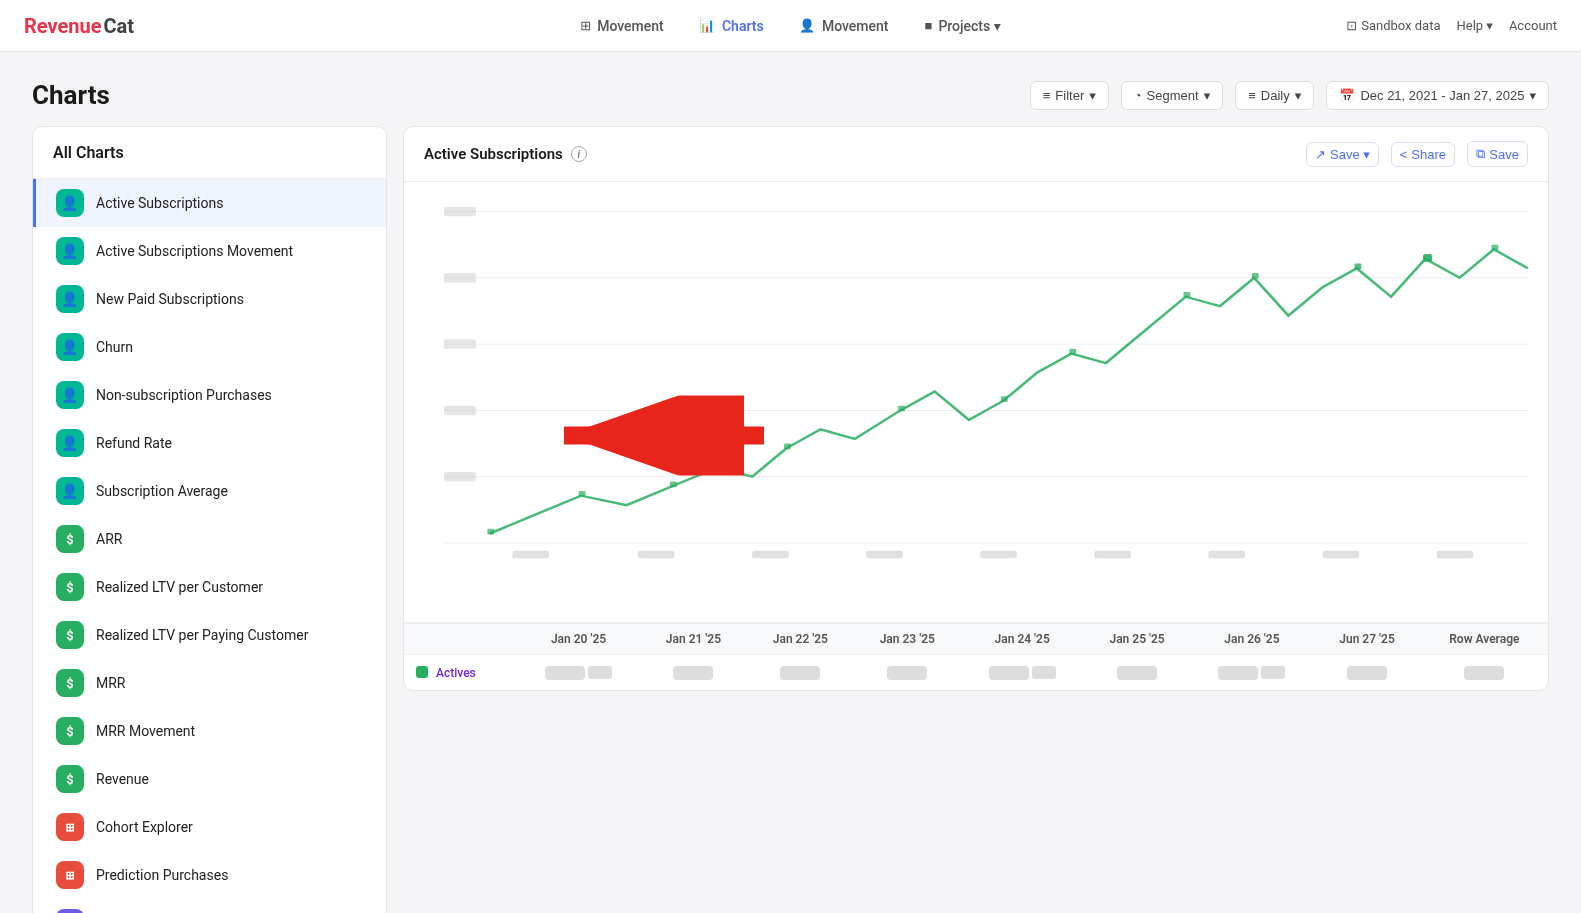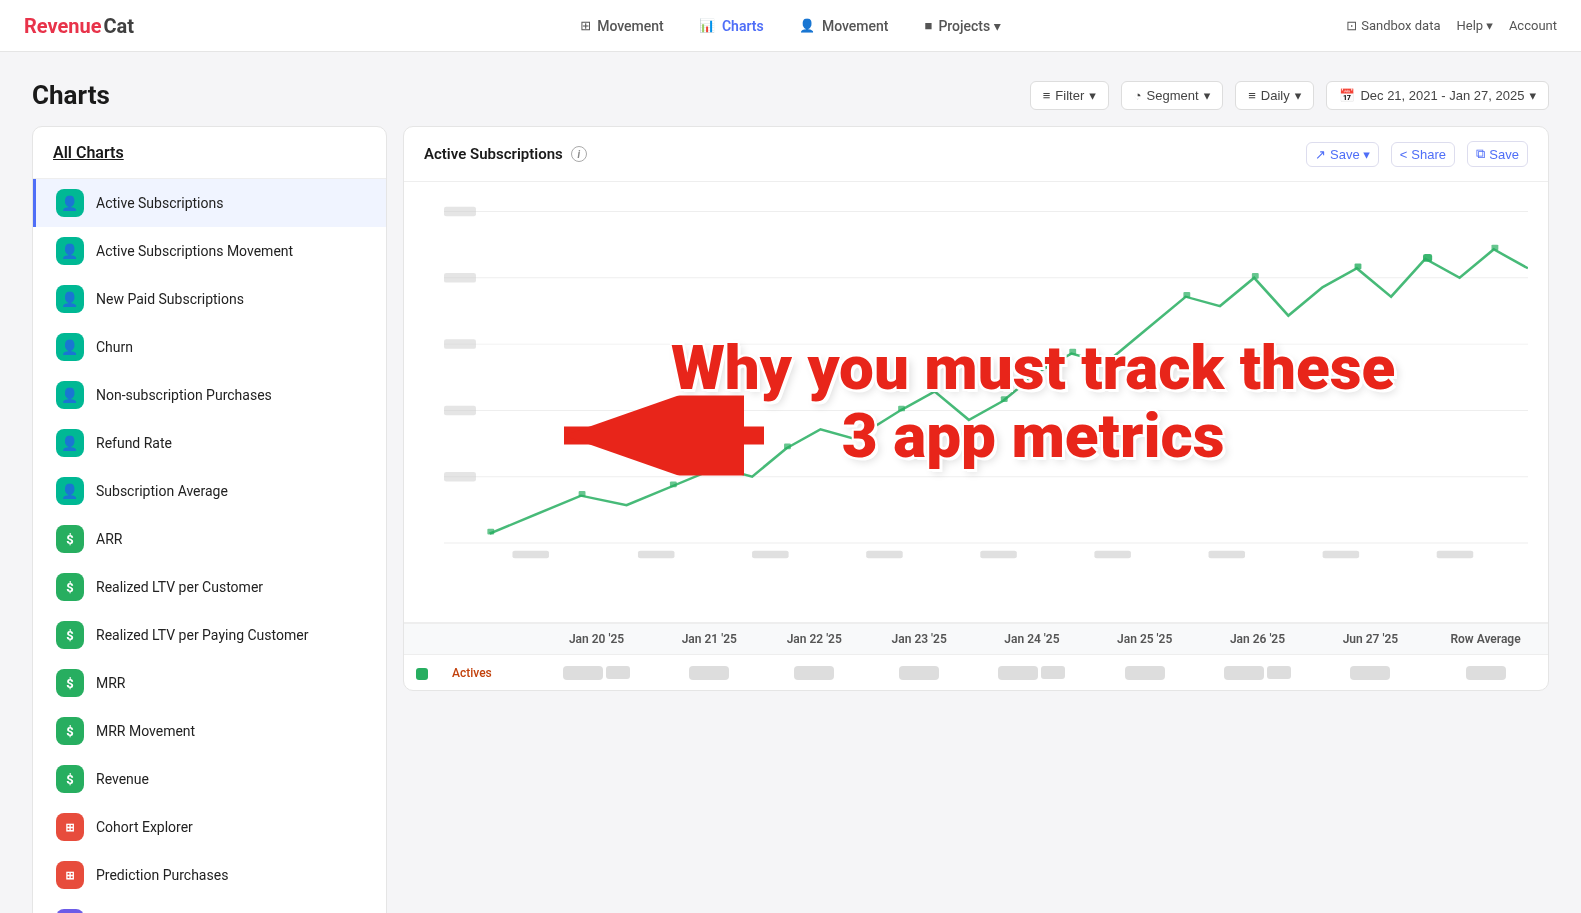--- a/index.html
+++ b/index.html
@@ -103,21 +103,20 @@
       border: 1px solid #e5e5e5;
       border-radius: 10px;
       overflow: hidden;
     }
     .sidebar-header {
       padding: 16px 20px;
       font-size: 16px;
       font-weight: 600;
       color: #1a1a1a;
       border-bottom: 1px solid #eee;
-      text-decoration: underline;
     }
     .sidebar-item {
       display: flex;
       align-items: center;
       gap: 12px;
       padding: 10px 20px;
       cursor: pointer;
       border-left: 3px solid transparent;
     }
     .sidebar-item.active { background: #f0f4ff; border-left-color: #4f6ef7; }
@@ -277,24 +276,24 @@
     .data-table td {
       padding: 10px 12px;
       border-bottom: 1px solid #f0f0f0;
       text-align: center;
       color: #666;
     }
     .data-table td:first-child { text-align: left; }
     .data-table tr:last-child td { border-bottom: none; }
     .actives-label {
       display: flex;
-      align-items: flex-end;
-      gap: 24px;
+      align-items: flex-start;
+      gap: 8px;
       font-weight: 500;
-      color: #c2410c;
+      color: #6d28d9;
     }
     .green-dot {
       width: 12px;
       height: 12px;
       border-radius: 3px;
       background: #27ae60;
       flex-shrink: 0;
     }
     .blurred-val {
       display: inline-block;
@@ -518,23 +517,20 @@
             <rect x="270" y="368" width="32" height="8" rx="2" fill="#ccc" opacity="0.6"></rect>
             <rect x="370" y="368" width="32" height="8" rx="2" fill="#ccc" opacity="0.6"></rect>
             <rect x="470" y="368" width="32" height="8" rx="2" fill="#ccc" opacity="0.6"></rect>
             <rect x="570" y="368" width="32" height="8" rx="2" fill="#ccc" opacity="0.6"></rect>
             <rect x="670" y="368" width="32" height="8" rx="2" fill="#ccc" opacity="0.6"></rect>
             <rect x="770" y="368" width="32" height="8" rx="2" fill="#ccc" opacity="0.6"></rect>
             <rect x="870" y="368" width="32" height="8" rx="2" fill="#ccc" opacity="0.6"></rect>
           </svg>
         </div>
 
-        <div class="chart-overlay-text">
-          Why you must track these 3 app metrics
-        </div>
 
         <div class="chart-arrow">
           <svg width="230" height="80" viewBox="0 0 230 80">
             <defs>
               <marker id="arrowhead" markerWidth="10" markerHeight="7" refX="10" refY="3.5" orient="auto">
                 <polygon points="0 0, 10 3.5, 0 7" fill="#e8251a"></polygon>
               </marker>
             </defs>
             <path d="M 220 40 L 20 40" stroke="#e8251a" stroke-width="18" fill="none" marker-end="url(#arrowhead)"></path>
           </svg>

